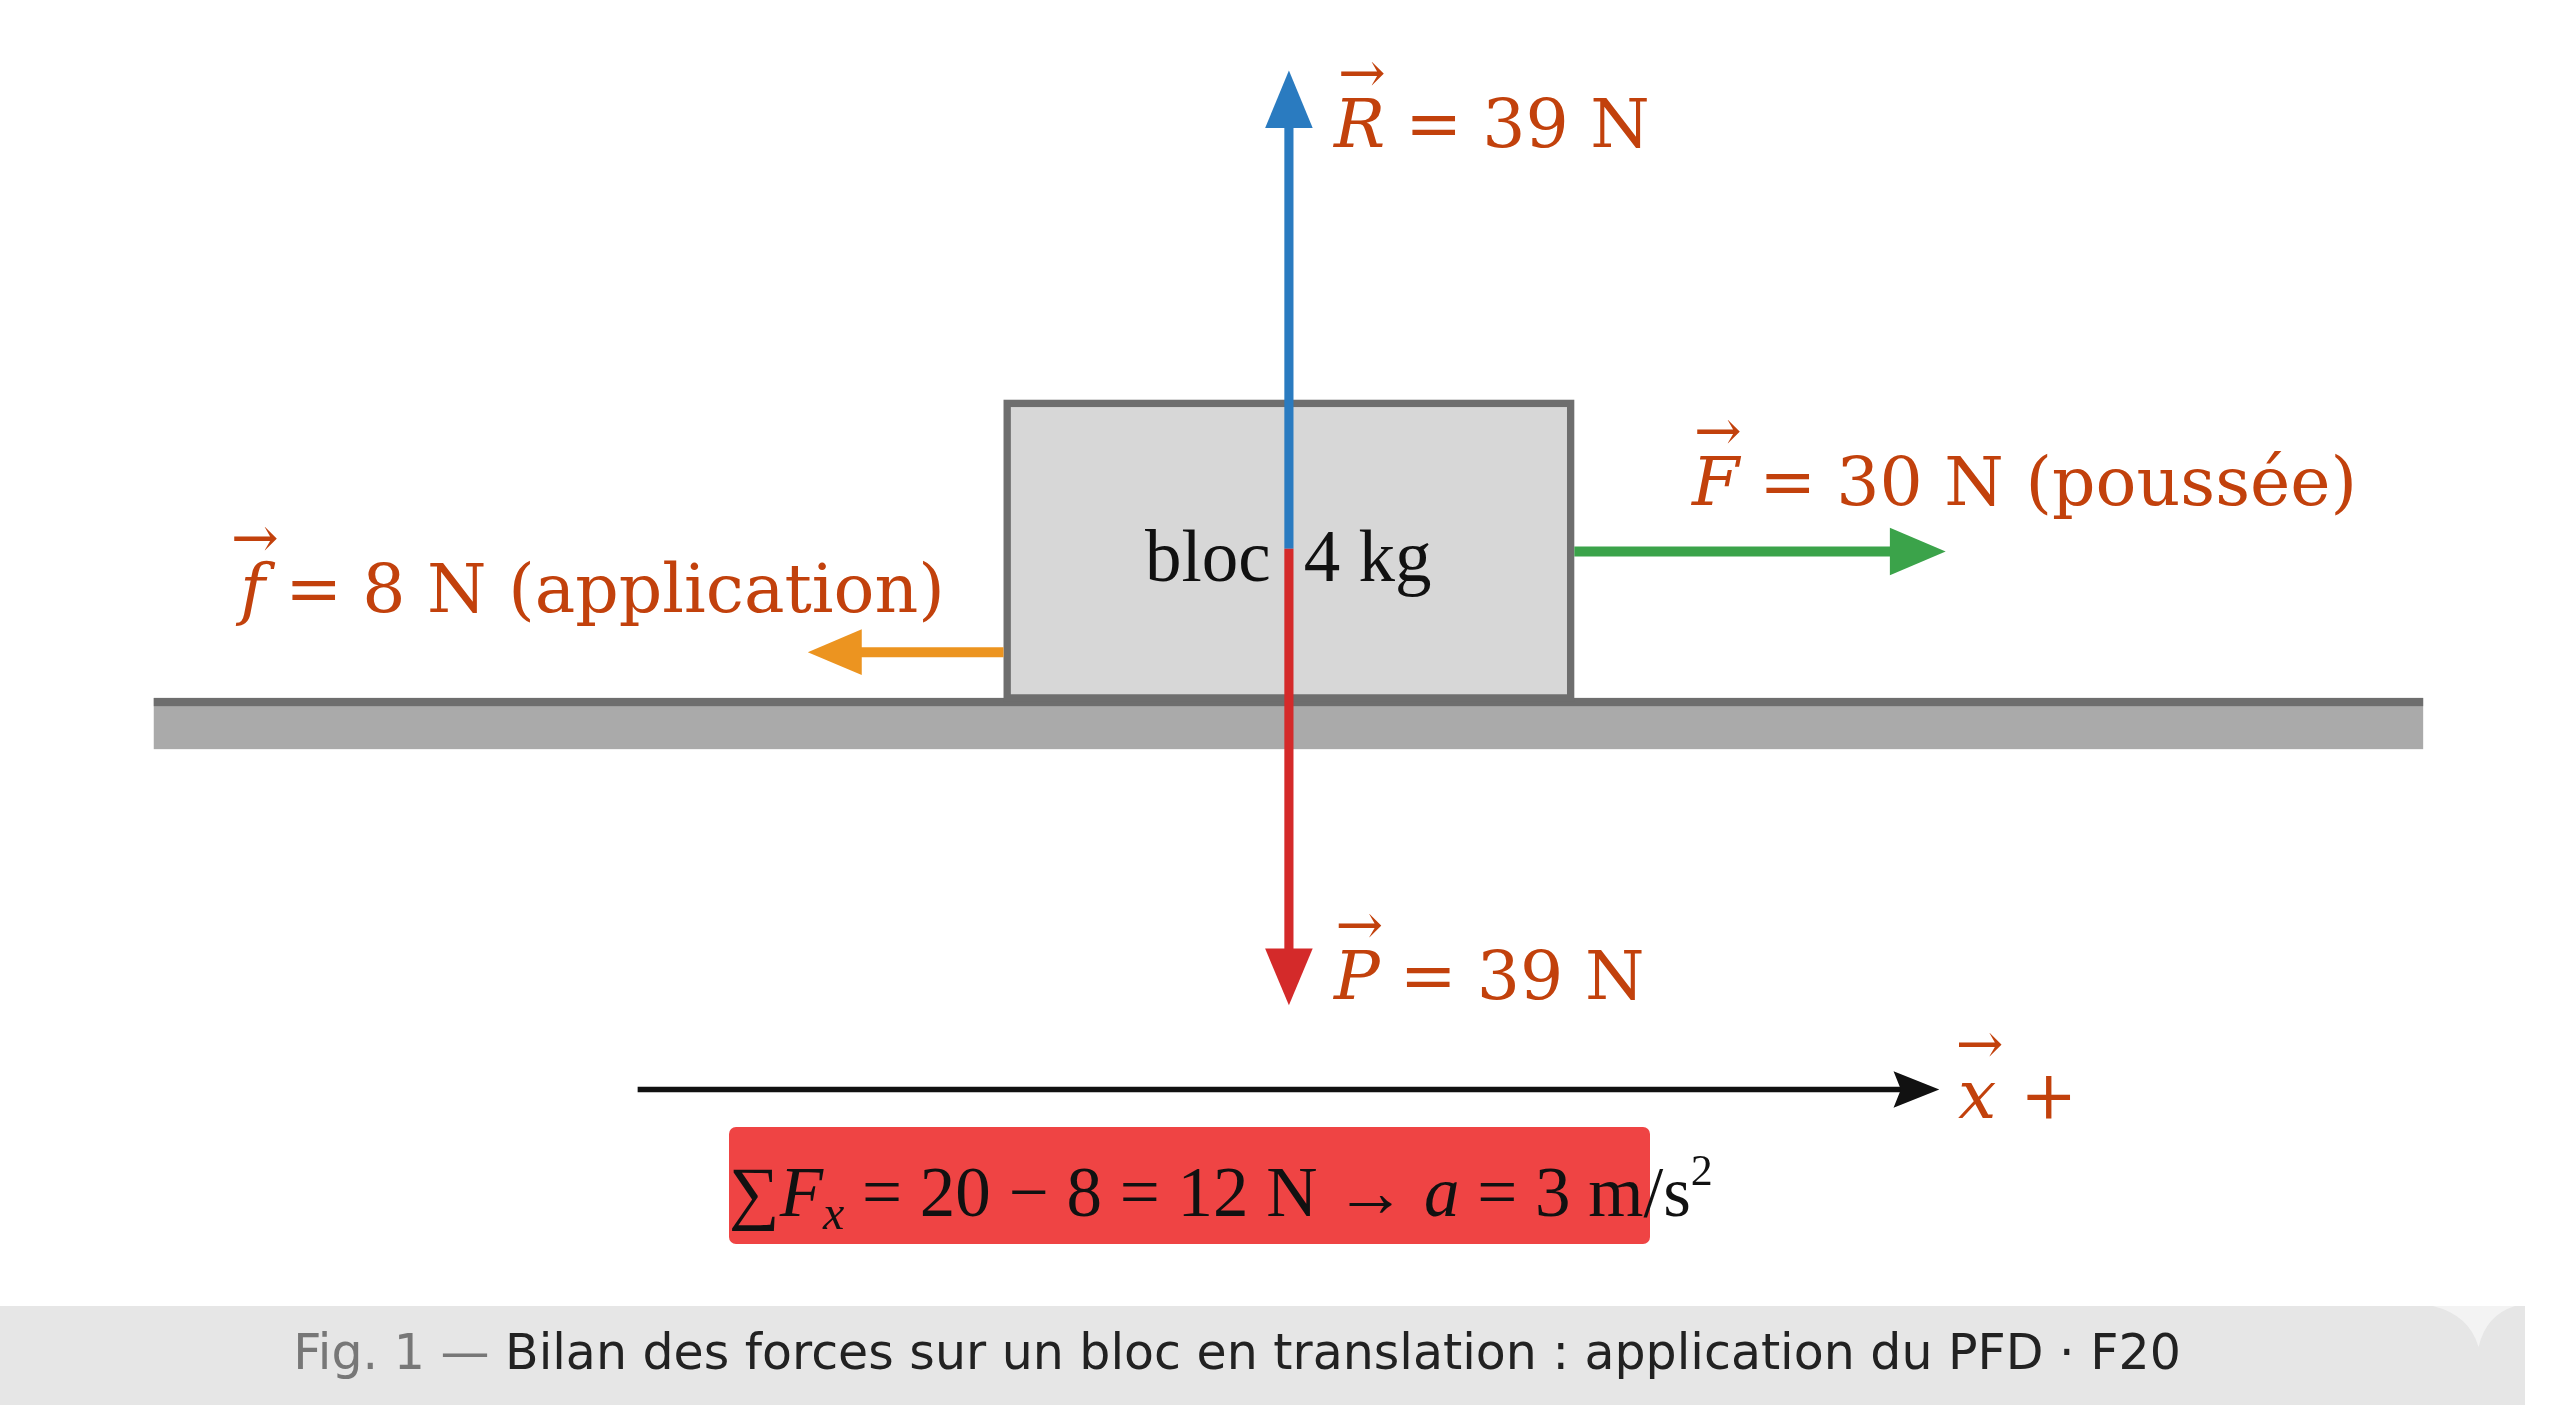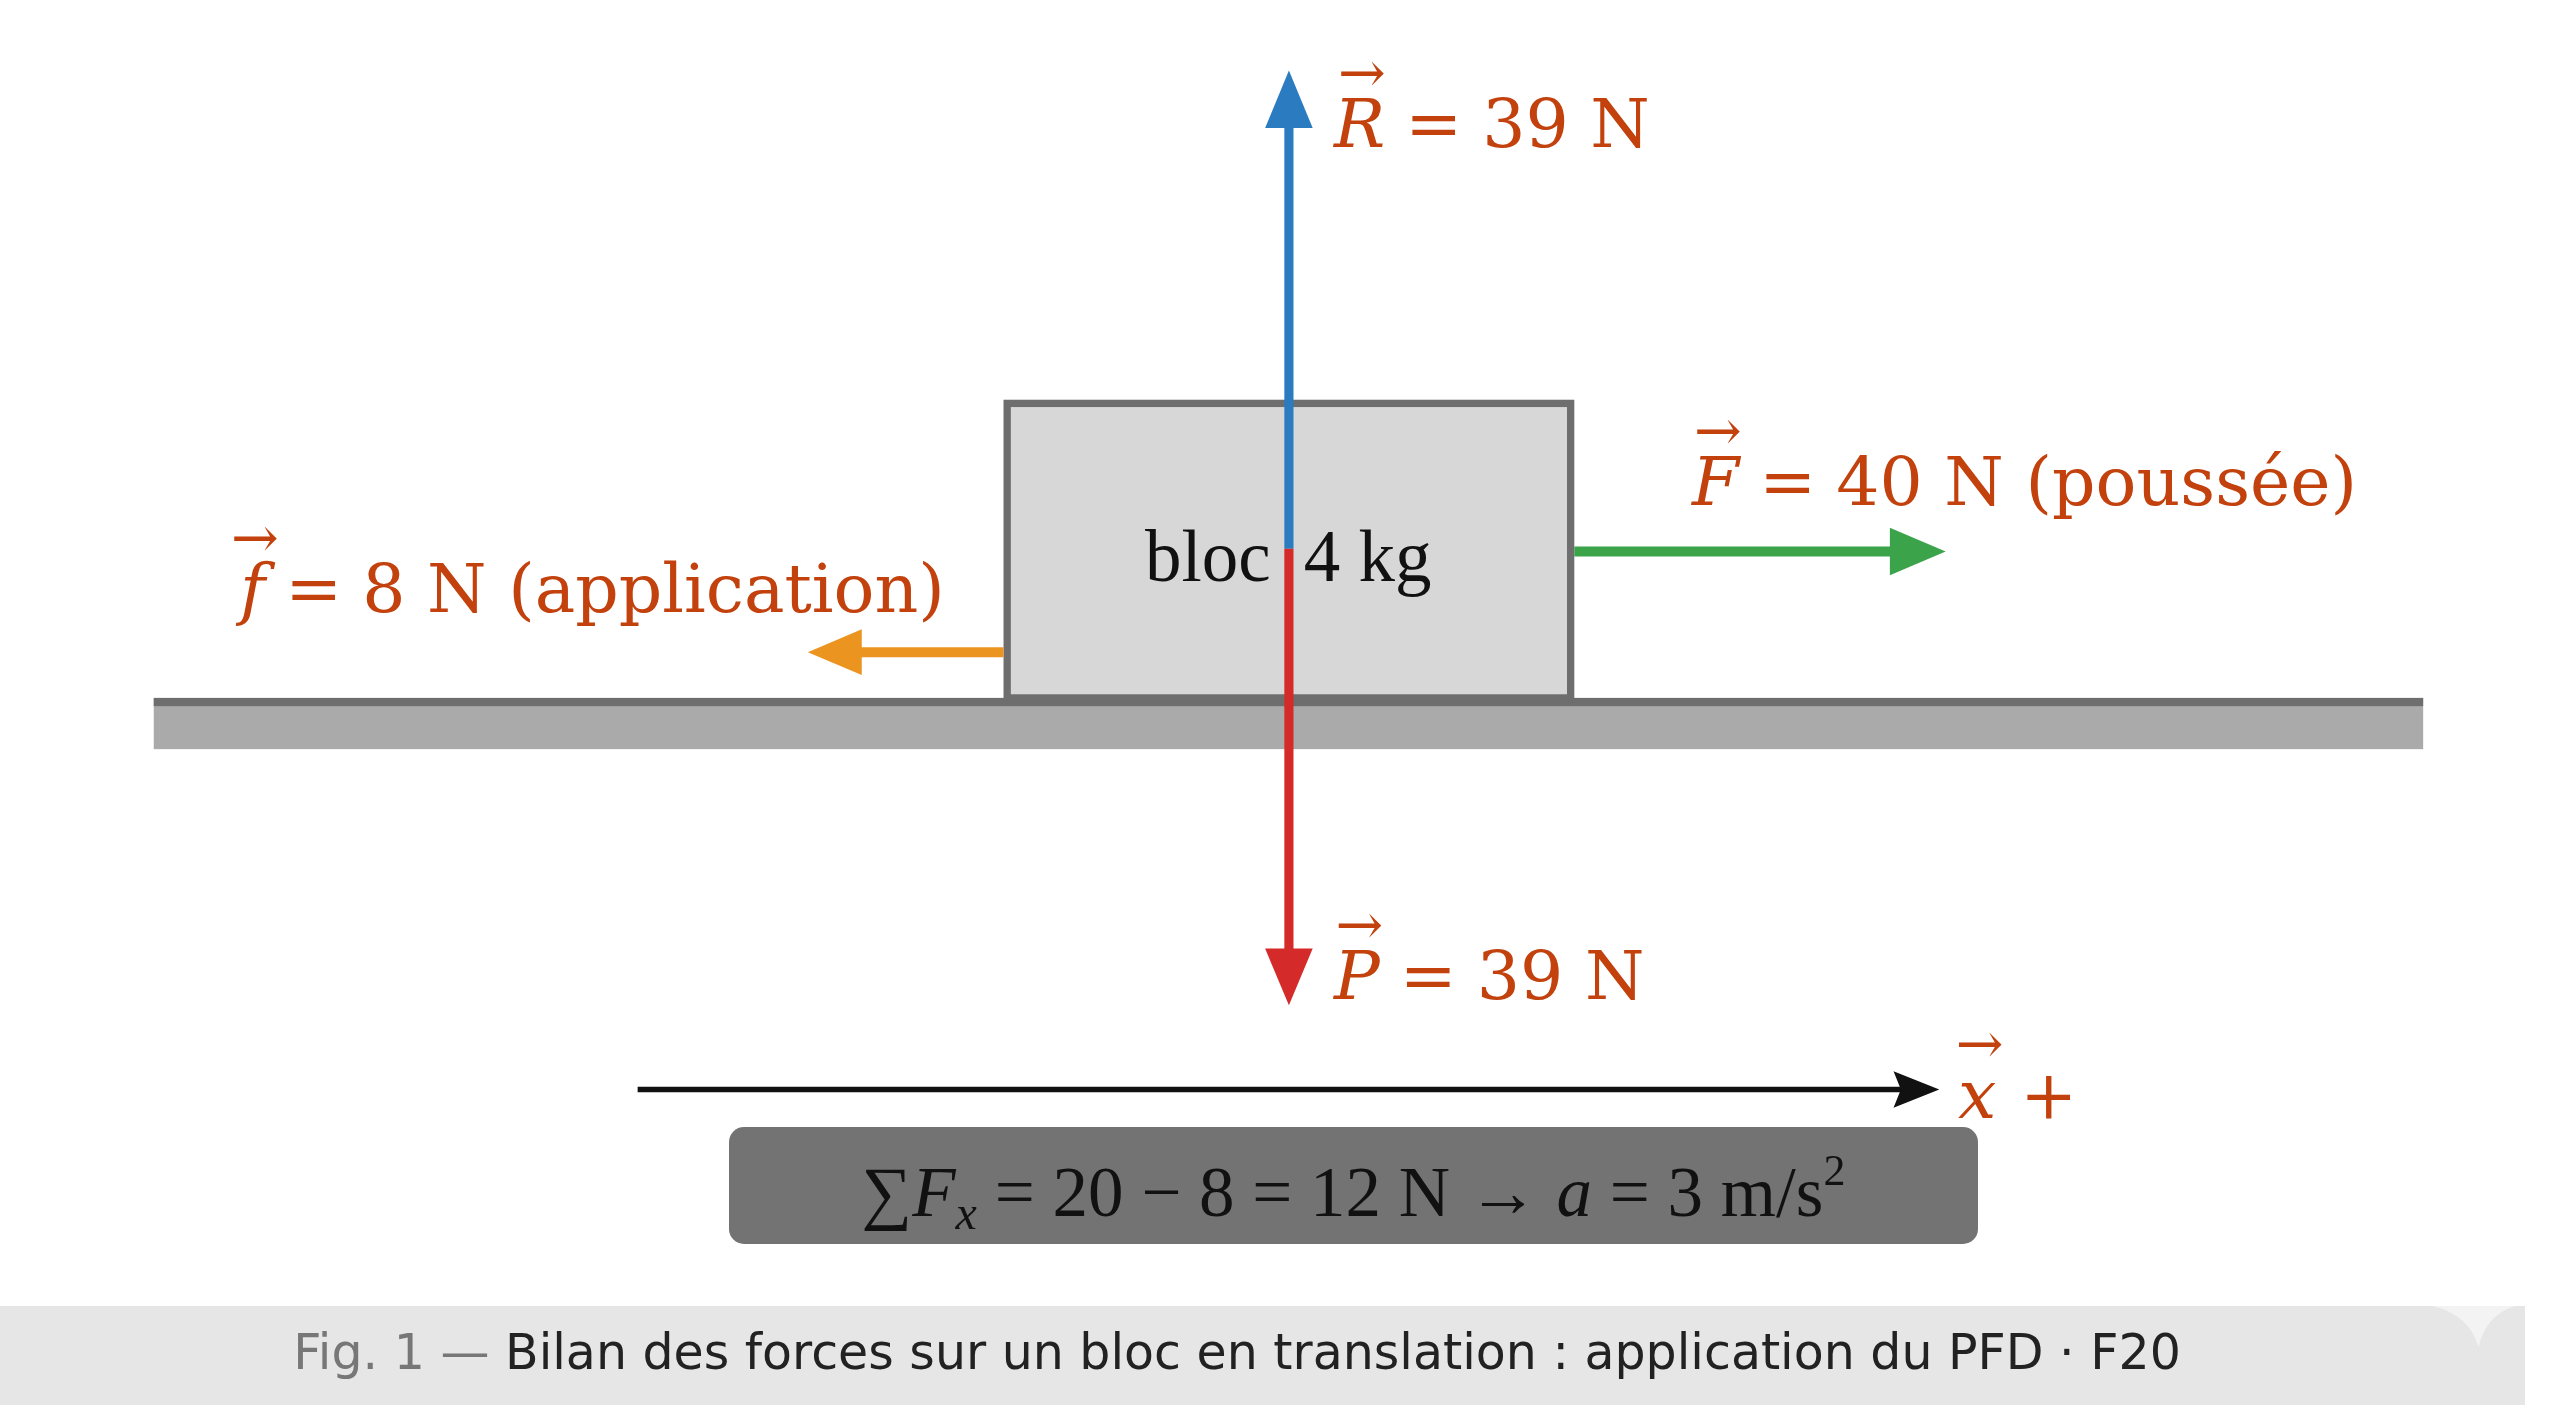--- a/index.html
+++ b/index.html
@@ -4,21 +4,21 @@
 <style>
   html, body { margin:0; padding:0; }
   body { width:2576px; height:1405px; background:#ffffff; position:relative; overflow:hidden; font-family:"DejaVu Serif", serif; }
   #canvas { position:absolute; left:0; top:0; width:2576px; height:1405px; }
   .label { position:absolute; font-family:"DejaVu Serif", "Liberation Serif", serif; font-size:68px; color:#c2410c; white-space:nowrap; line-height:1; }
   .vec { position:relative; display:inline-block; font-style:italic; }
   .vec::before { content:"\2192"; position:absolute; left:50%; transform:translateX(-45%); top:-46px; font-style:normal; font-size:57px; }
   .eq { margin:0 20px; }
   .block-label { position:absolute; font-family:"Liberation Serif", serif; font-size:73px; color:#111; white-space:nowrap; line-height:1; }
   .block-label .gap { display:inline-block; width:33px; }
-  #sum-box { position:absolute; left:729px; top:1127px; width:1249px; height:117px; background:#737373; border-radius:15px; }
+  #sum-box { position:absolute; left:729px; top:1127px; width:921px; height:117px; background:#ef4444; border-radius:7px; }
   #sum-text { position:absolute; left:0; right:0; top:22px; text-align:center; font-family:"Liberation Serif", serif; font-size:71px; color:#111; white-space:nowrap; line-height:1; }
   #sum-text i { font-style:italic; }
   #sum-text sub { font-size:48px; vertical-align:-12.8px; font-style:italic; }
   #sum-text sup { font-size:44px; vertical-align:31px; }
   #caption-bar { position:absolute; left:0; top:1306px; width:2525px; height:121px; background:#E6E6E6; border-radius:0 0 16.5px 0; }
   #caption { position:absolute; left:0; right:51px; top:18.3px; text-align:center; font-family:"DejaVu Sans", "Liberation Sans", sans-serif; font-size:49px; color:#222; white-space:nowrap; }
   #caption .prefix { color:#777; }
   #notch { position:absolute; left:2433px; top:1306px; width:82px; height:41px; }
 </style>
 </head>
@@ -45,21 +45,21 @@
 
   <line x1="697" y1="1191" x2="2080" y2="1191" stroke="#111" stroke-width="6"></line>
   <polygon points="2120,1191 2070,1171 2078,1191 2070,1211" fill="#111"></polygon>
 </svg>
 
 <div class="label" style="left:1334px; top:90px;">
   <span class="vec">R</span><span class="eq">=</span><span>39 N</span>
 </div>
 
 <div class="label" style="left:1692px; top:448px;">
-  <span class="vec">F</span><span class="eq">=</span><span>40 N</span> <span>(poussée)</span>
+  <span class="vec">F</span><span class="eq">=</span><span>30 N</span> <span>(poussée)</span>
 </div>
 
 <div class="label" style="left:240px; top:555px;">
   <span class="vec">f</span><span class="eq">=</span><span>8 N</span> <span>(application)</span>
 </div>
 
 <div class="label" style="left:1334px; top:942px;">
   <span class="vec">P</span><span class="eq">=</span><span>39 N</span>
 </div>
 

